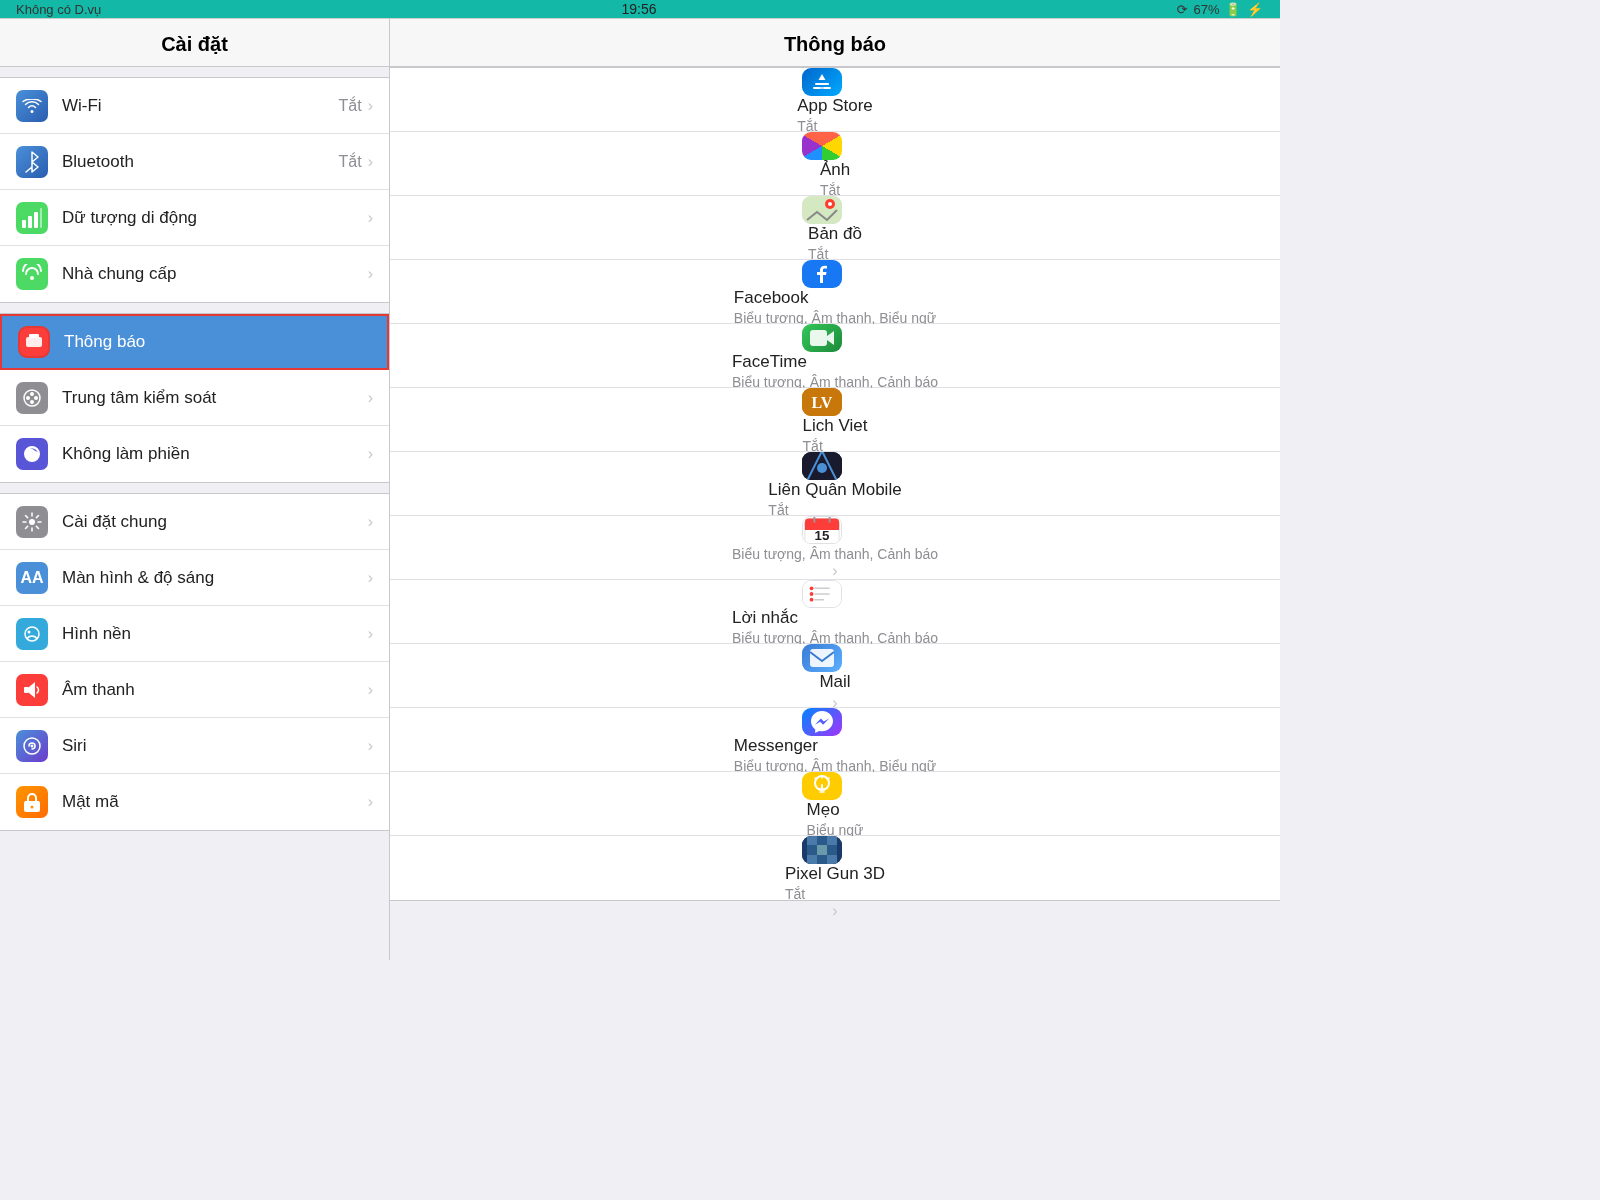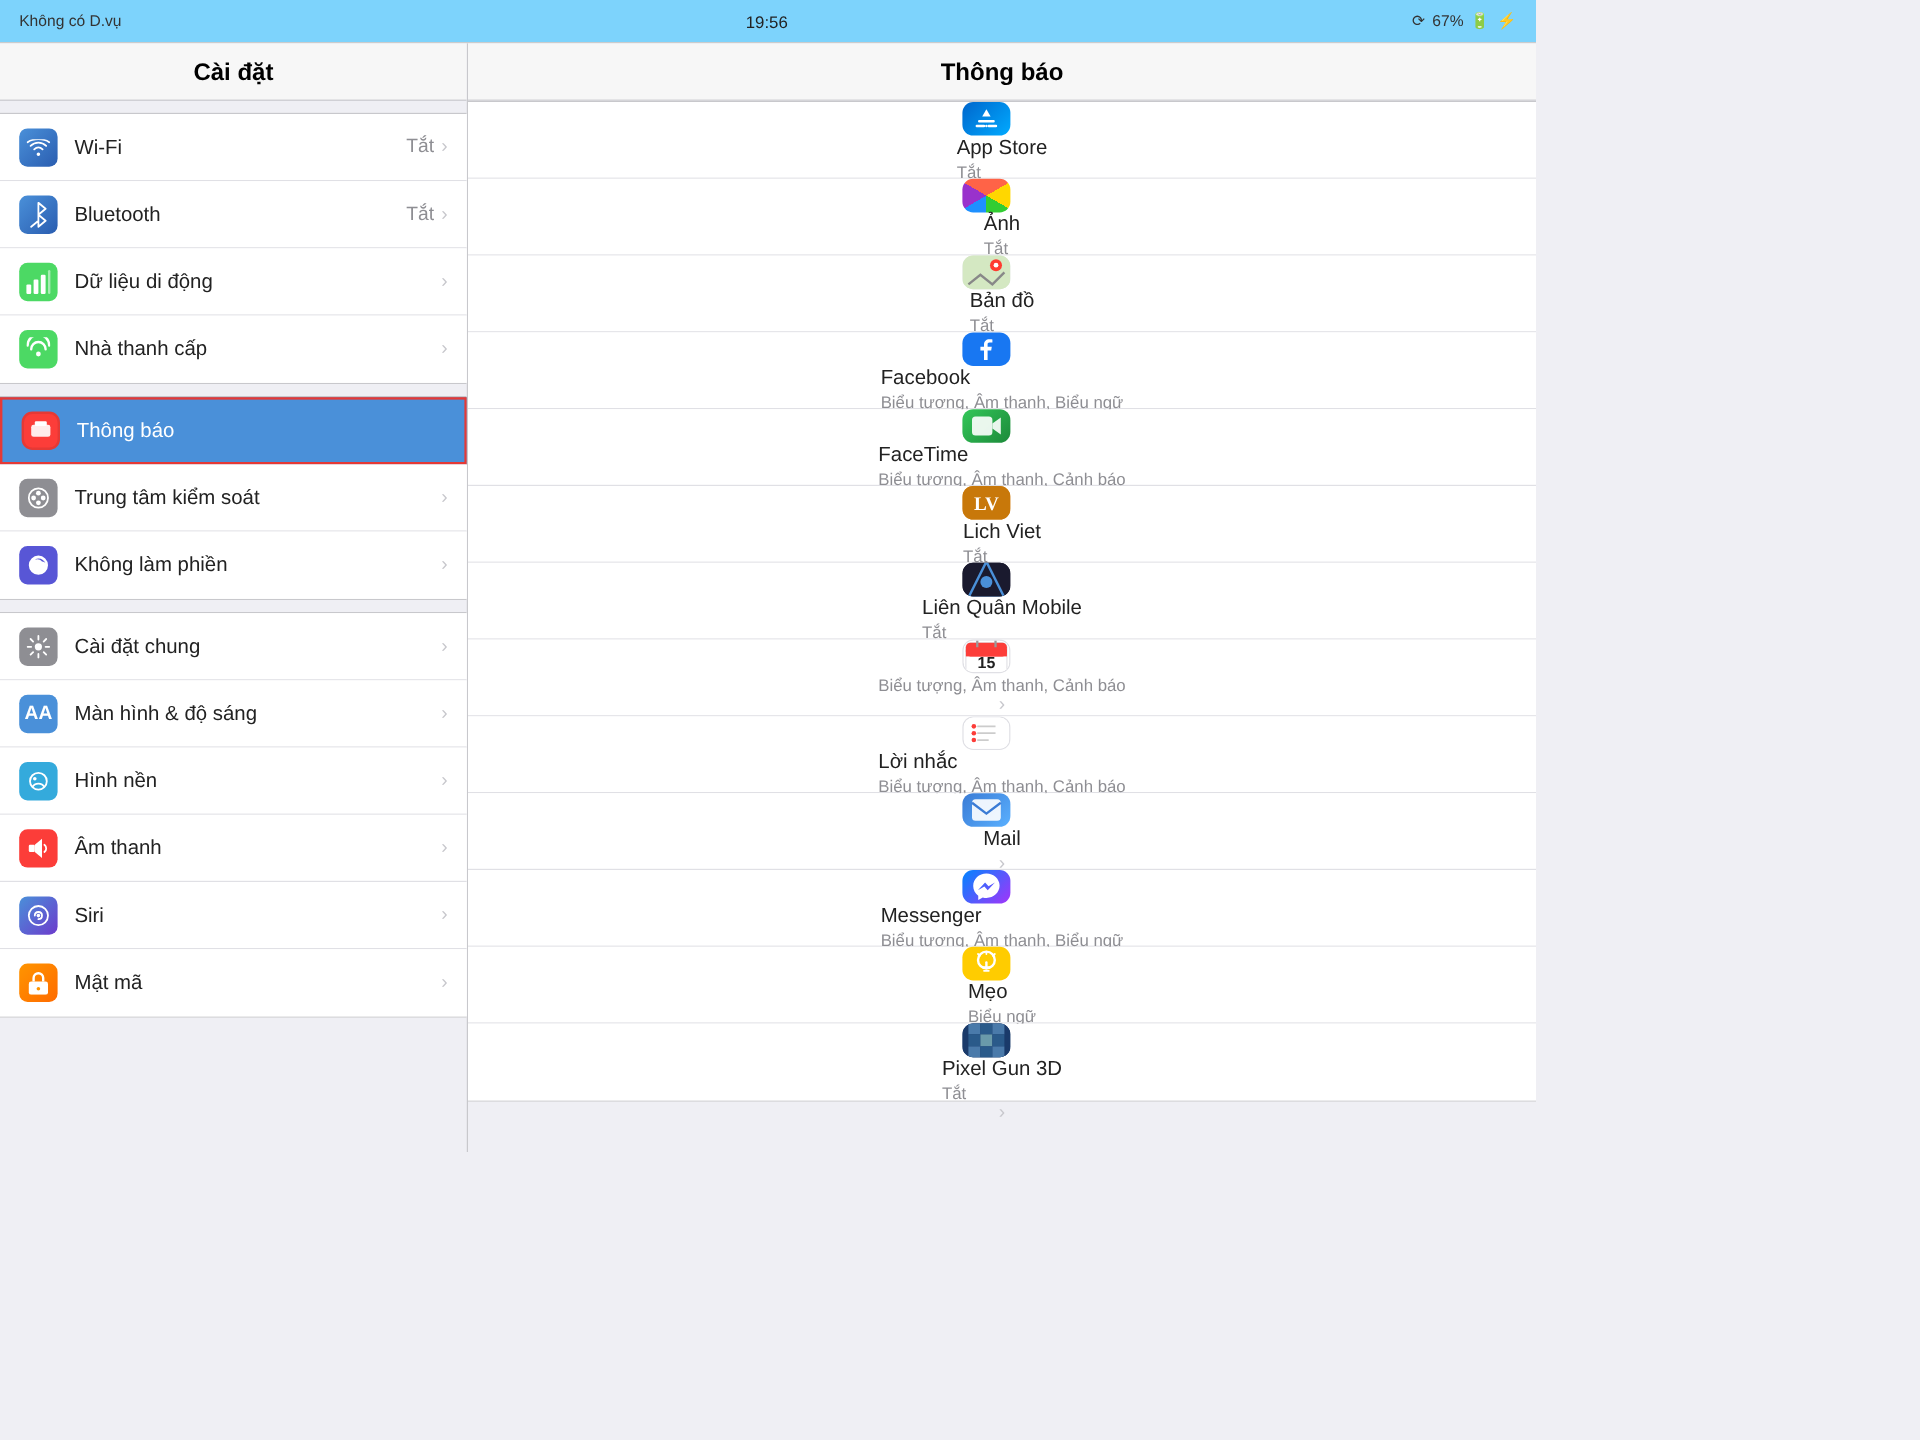--- a/index.html
+++ b/index.html
@@ -11,22 +11,22 @@
       overflow: hidden;
       display: flex;
       flex-direction: column;
     }
 
     
     .status-bar {
       display: flex;
       justify-content: space-between;
       align-items: center;
-      background: #7dd3fc;
-      height: 36px;
+      background: #14b8a6;
+      height: 19px;
       padding: 0 16px;
       border-bottom: 1px solid #ccc;
       flex-shrink: 0;
     }
     .status-bar-left {
       font-size: 13px;
       color: #333;
     }
     .status-bar-center {
       font-size: 14px;
@@ -268,32 +268,32 @@
       </div>
       <div class="settings-row">
         <div class="row-icon icon-data" style="font-size:16px; color:white; font-weight:bold;">
           <svg width="22" height="20" viewBox="0 0 22 20" fill="white">
             <rect x="1" y="12" width="4" height="8" rx="1" fill="white"></rect>
             <rect x="7" y="8" width="4" height="12" rx="1" fill="white"></rect>
             <rect x="13" y="4" width="4" height="16" rx="1" fill="white"></rect>
             <rect x="19" y="0" width="2" height="20" rx="1" fill="white" opacity="0.5"></rect>
           </svg>
         </div>
-        <span class="row-label">Dữ liệu di động</span>
+        <span class="row-label">Dữ tượng di động</span>
         <span class="chevron">›</span>
       </div>
       <div class="settings-row">
         <div class="row-icon icon-carrier">
           <svg width="20" height="20" viewBox="0 0 20 20" fill="white">
             <path d="M4 10a6 6 0 0112 0" stroke="white" stroke-width="2" fill="none" stroke-linecap="round"></path>
             <path d="M1 7a9 9 0 0118 0" stroke="white" stroke-width="2" fill="none" stroke-linecap="round"></path>
             <circle cx="10" cy="14" r="2" fill="white"></circle>
           </svg>
         </div>
-        <span class="row-label">Nhà thanh cấp</span>
+        <span class="row-label">Nhà chung cấp</span>
         <span class="chevron">›</span>
       </div>
     </div>
 
     <div class="settings-group">
       <div class="settings-row thong-bao-row">
         <div class="row-icon thong-bao-icon-wrapper" style="background:#fc3d39;">
           <svg width="20" height="20" viewBox="0 0 20 20" fill="white">
             <rect x="2" y="5" width="16" height="10" rx="2" fill="white" opacity="0.9"></rect>
             <rect x="5" y="2" width="10" height="4" rx="1" fill="white"></rect>

